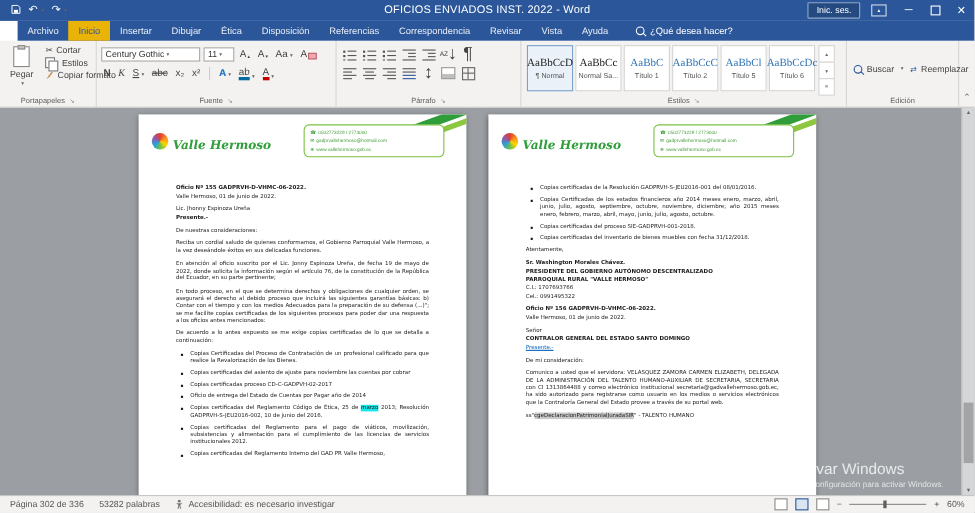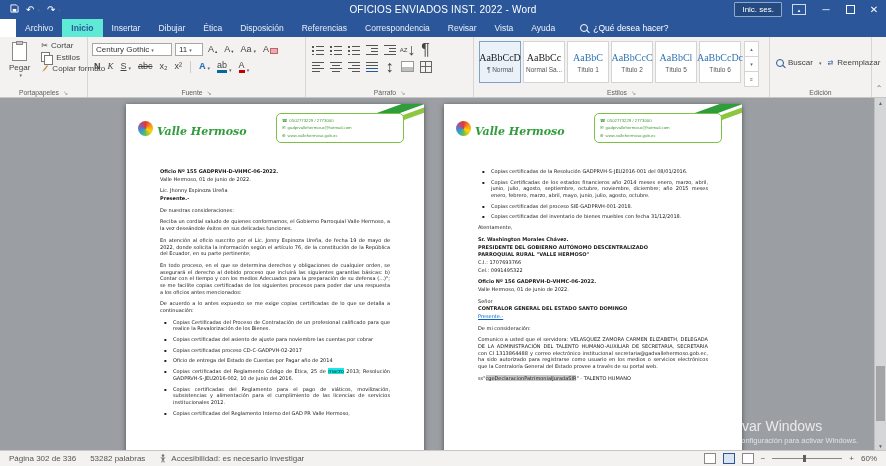--- a/index.html
+++ b/index.html
@@ -17,21 +17,21 @@
   .signin{font-size:8px;padding:2px 7px;border:1px solid #8fa8cc;background:#244a80;margin-right:10px;border-radius:1px}
   .ribopt{width:12px;height:9px;border:1px solid #cfd9ea;display:flex;align-items:center;justify-content:center;
           font-size:5px;margin-right:8px}
   .winbtn{width:24px;height:100%;display:flex;align-items:center;justify-content:center;font-size:10px}
   .maxbox{width:7px;height:7px;border:1px solid #fff;display:inline-block}
 
   
   .tabsrow{position:absolute;top:19px;left:16px;right:0;height:18px;background:#2b579a;display:flex;
            align-items:stretch;color:#e9eef7;font-size:8.5px;z-index:4}
   .tab{display:flex;align-items:center;padding:0 9px}
-  .tab.active{background:#5eead4;color:#2b579a;font-weight:bold}
+  .tab.active{background:#eab308;color:#2b579a;font-weight:normal}
   .tellme{display:flex;align-items:center;gap:5px;margin-left:16px;color:#fff}
   .mag{width:6px;height:6px;border:1px solid currentColor;border-radius:50%;position:relative;display:inline-block}
   .mag::after{content:"";position:absolute;width:4px;height:1px;background:currentColor;
               transform:rotate(45deg);right:-3px;bottom:-1px}
 
   
   .ribbon{position:absolute;top:37px;left:0;right:0;height:60px;background:#f3f2f1;
           border-bottom:1px solid #c8c6c4;display:flex;z-index:3}
   .rgroup{position:relative;border-right:1px solid #d8d6d4;box-sizing:border-box;padding:3px 4px 12px;flex-shrink:0}
   .rlabel{position:absolute;bottom:1px;left:0;right:0;display:flex;justify-content:center;gap:4px;
@@ -49,21 +49,21 @@
   .clipboard-icon::before{content:"";position:absolute;top:-2px;left:3px;width:5px;height:2px;background:#c8c6c4;border:1px solid #8a8886}
   .ic-copy{width:7px;height:8px;position:relative;border:1px solid #777;background:#fff;margin-right:3px}
   .ic-copy::after{content:"";position:absolute;left:2px;top:2px;width:7px;height:8px;border:1px solid #777;background:#fff}
 
   
   .g-font{width:218px}
   .frow{display:flex;align-items:center;gap:3px;margin:2px 0;height:15px}
   .combo{background:#fff;border:1px solid #a9a7a5;font-size:8px;color:#333;display:flex;align-items:center;
          padding:0 3px;height:13px;box-sizing:border-box}
   .combo .cv{overflow:hidden;white-space:nowrap}
-  .combo.family{width:80px}.combo.size{width:28px}
+  .combo.family{width:90px}.combo.size{width:28px}
   .fbtn{font-size:9px;color:#444;padding:0 2px;display:inline-flex;align-items:flex-end;line-height:1}
   .fbtn .tiny{font-size:4.5px;margin-left:1px}
   .fbtn.bold{font-weight:bold}.fbtn.italic{font-style:italic;font-family:"Liberation Serif",serif}
   .fbtn.und .u{text-decoration:underline}
   .fbtn.strike{text-decoration:line-through}
   .fx{color:#2a6fc9;font-weight:bold;text-shadow:.4px .4px 0 #9cc}
   .hlbar{border-bottom:3px solid #0369a1;padding-bottom:0}
   .fcbar{border-bottom:3px solid #c00000;padding-bottom:0}
   .eraser{width:6px;height:4px;background:#f4a6b8;border:1px solid #b66;display:inline-block;margin-left:1px}
 

